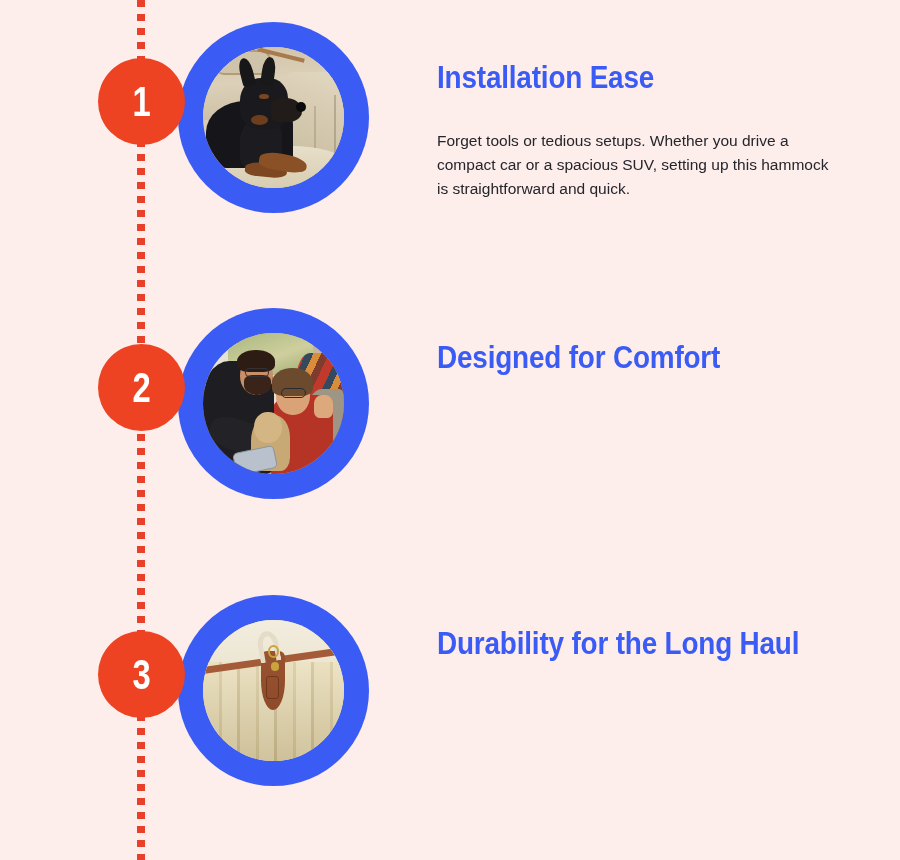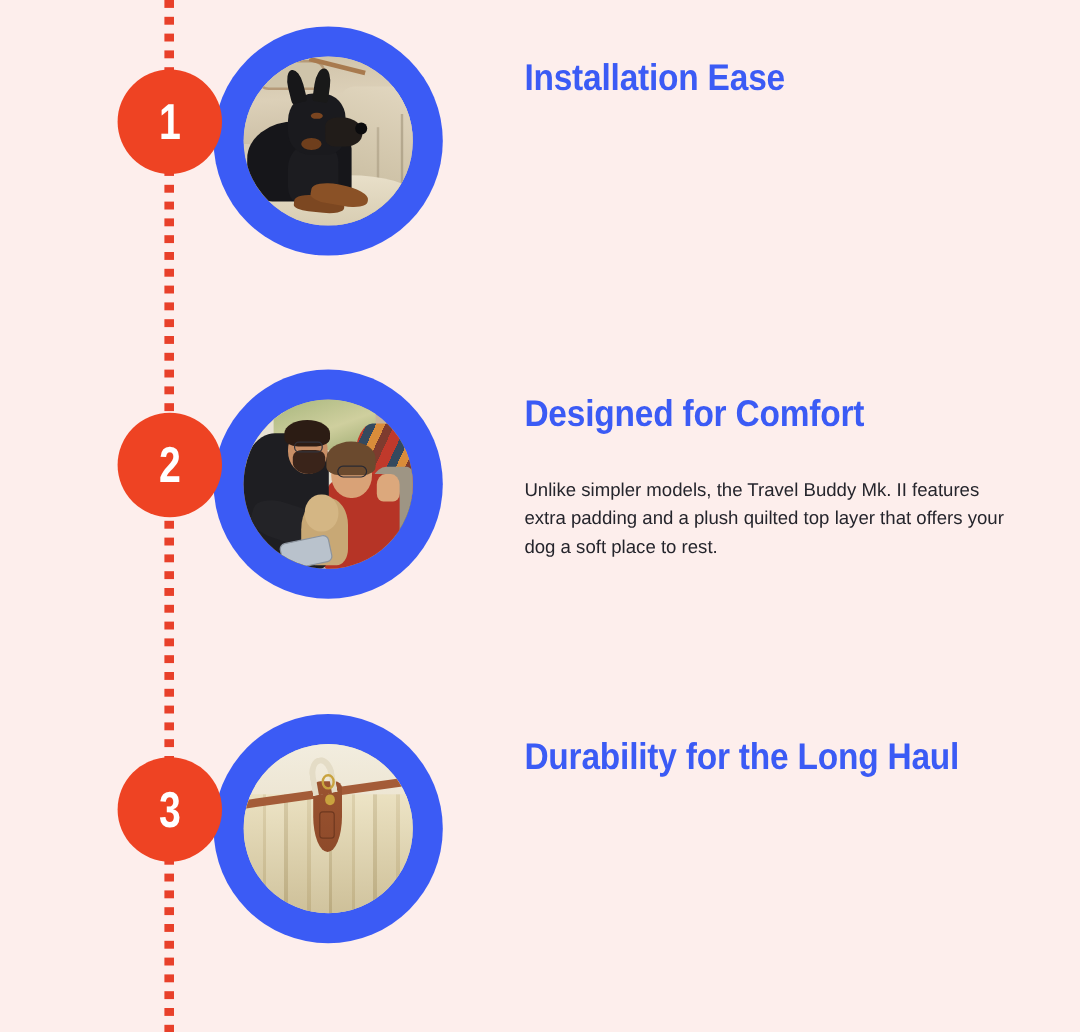--- a/index.html
+++ b/index.html
@@ -276,21 +276,21 @@
   .p3 .buckle {
     left:46%; top:18%; width:8%; height:9%;
     border:2.5px solid #C9A33E; border-radius:50%;
   }
   .p3 .rivet {
     left:48%; top:30%; width:6%; height:6%;
     background:#C9A33E; border-radius:50%;
   }
 
   
-  .text-col { position:absolute; left:437px; top:1px; width:400px; }
+  .text-col { position:absolute; left:437px; top:14px; width:400px; }
   .headline {
     color:#3B5BF5;
     font-family:"Liberation Sans Narrow","Liberation Sans", sans-serif;
     font-size:31px;
     font-weight:bold;
     line-height:1.05;
     letter-spacing:-0.2px;
     transform:scaleX(0.9);
     transform-origin:left center;
     white-space:nowrap;
@@ -334,20 +334,21 @@
       <div class="layer dog-muzzle"></div>
       <div class="layer dog-nose"></div>
       <div class="layer tan-brow"></div>
       <div class="layer tan-cheek"></div>
       <div class="layer tan-leg2"></div>
       <div class="layer tan-leg"></div>
     </div>
   </div>
   <div class="text-col">
     <div class="headline">Installation Ease</div>
+    <div class="body-text">Forget tools or tedious setups. Whether you drive a compact car or a spacious SUV, setting up this hammock is straightforward and quick.</div>
   </div>
 </div>
 
 <div class="step" id="step-1">
   <div class="badge">
     <span class="badge-num">2</span>
   </div>
   <div class="ring">
     <div class="photo p2">
       <div class="layer bg-light"></div>
@@ -366,21 +367,20 @@
       <div class="layer man-glass"></div>
       <div class="layer woman-head"></div>
       <div class="layer woman-hair"></div>
       <div class="layer woman-glass"></div>
       <div class="layer woman-hand"></div>
       <div class="layer phone"></div>
     </div>
   </div>
   <div class="text-col">
     <div class="headline">Designed for Comfort</div>
-    <div class="body-text">Unlike simpler models, the Travel Buddy Mk. II features extra padding and a plush quilted top layer that offers your dog a soft place to rest.</div>
   </div>
 </div>
 
 <div class="step" id="step-2">
   <div class="badge">
     <span class="badge-num">3</span>
   </div>
   <div class="ring">
     <div class="photo p3">
       <div class="layer top-cream"></div>

